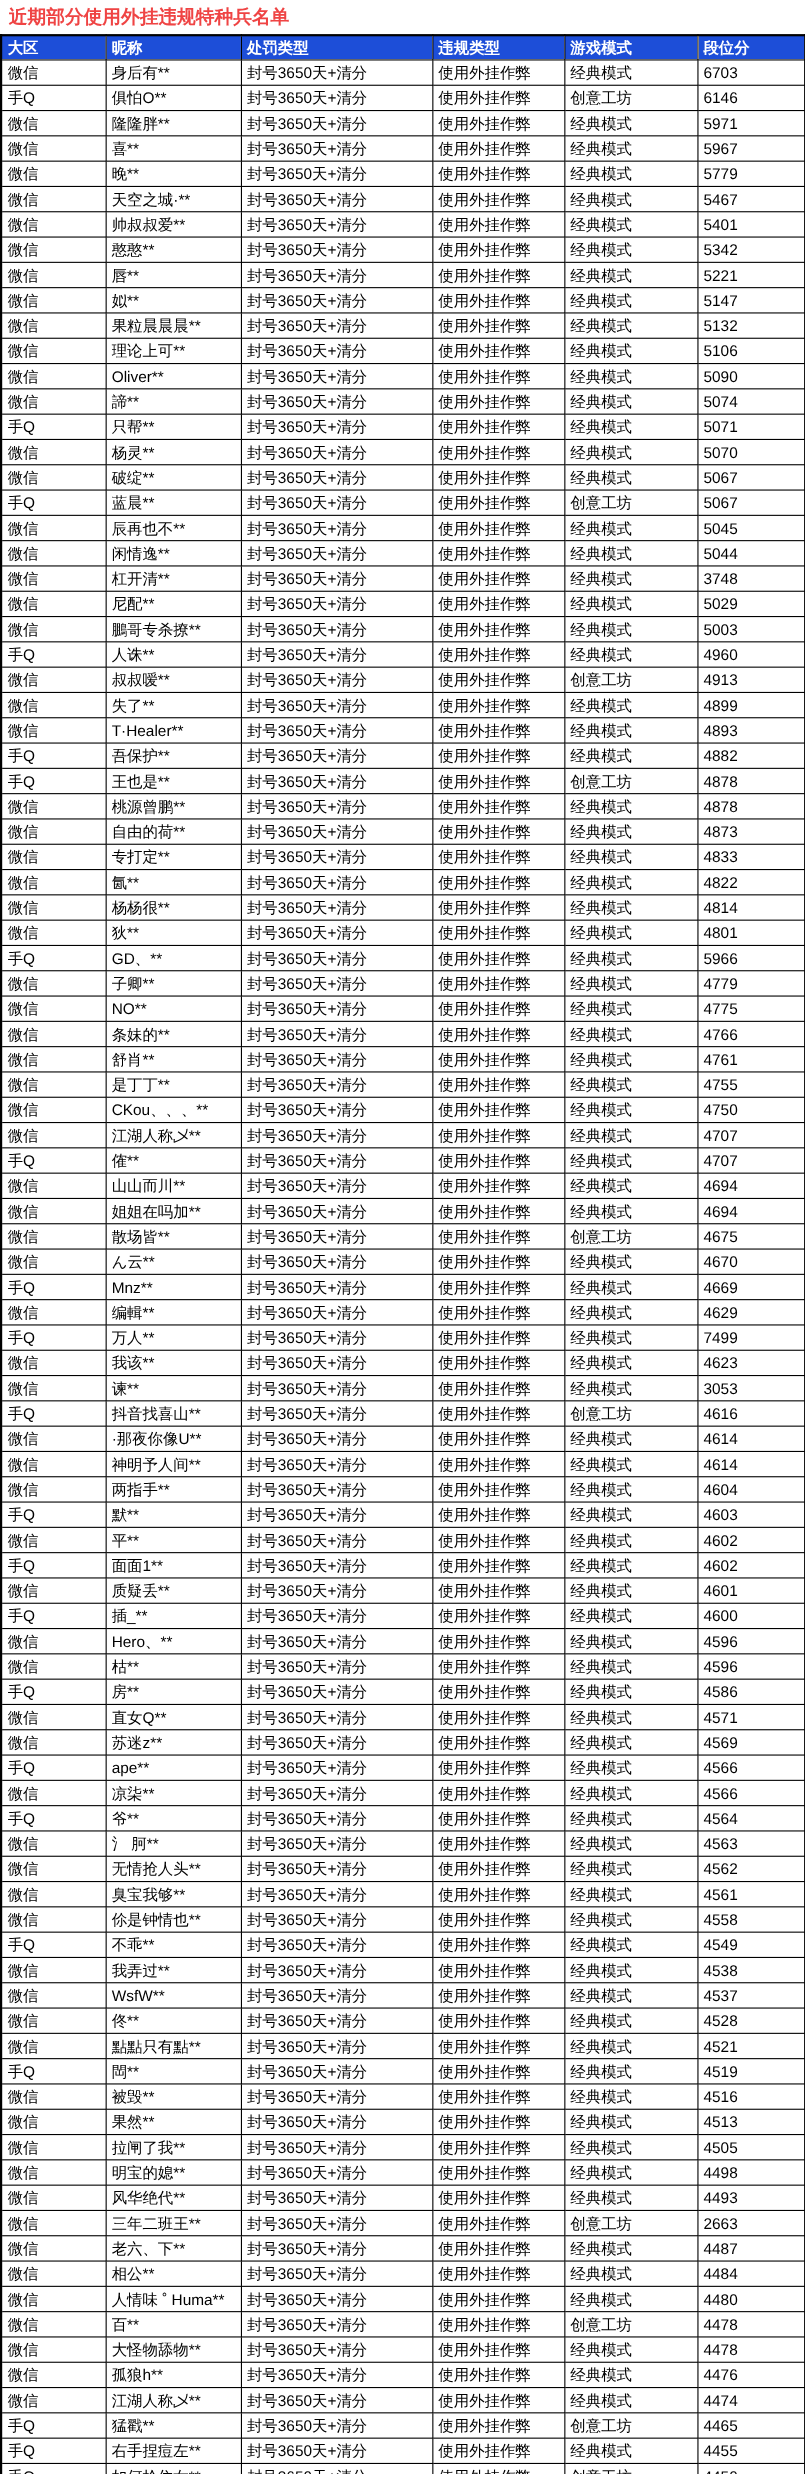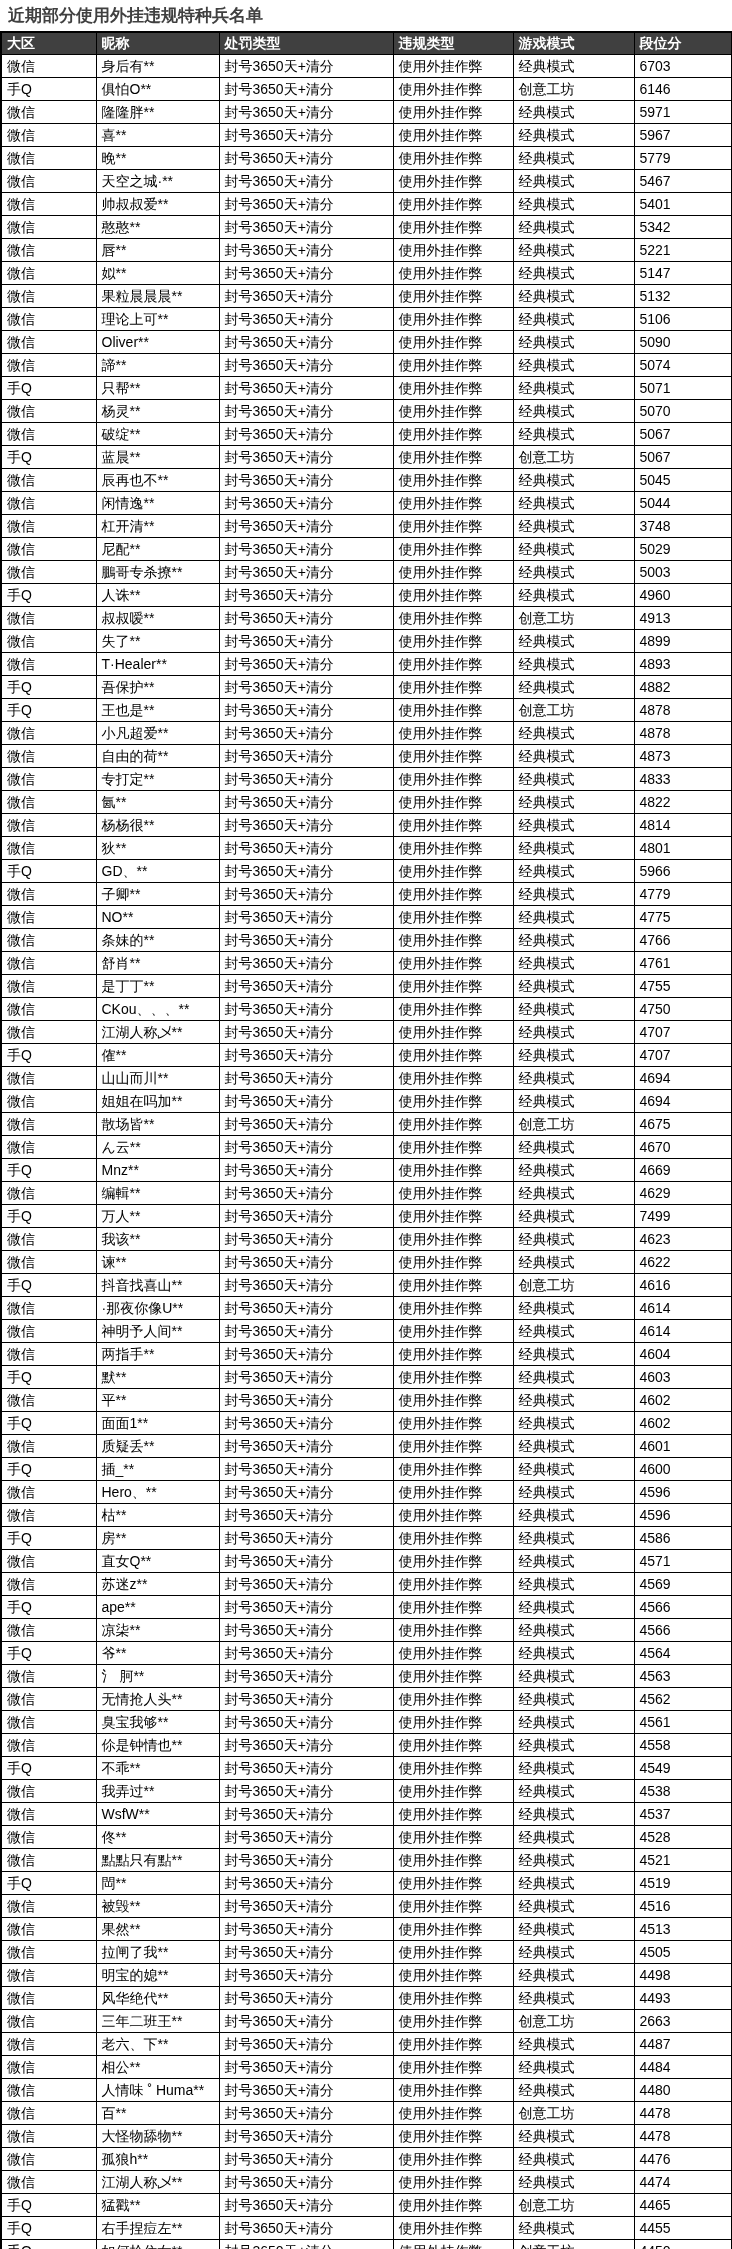--- a/index.html
+++ b/index.html
@@ -6,21 +6,21 @@
   body{
     width:732px;
     font-family:"Liberation Sans","DejaVu Sans",sans-serif;
     color:#000;
     -webkit-font-smoothing:none;
   }
   .page{width:732px;}
   .doc-title{
     font-size:17px;
     font-weight:bold;
-    color:#404040;
+    color:#ef4444;
     padding:6px 8px 5px 8px;
     line-height:1.2;
   }
   table.ban-table{
     border-collapse:collapse;
     table-layout:fixed;
     width:731px;
     margin-left:0;
     border:2px solid #000;
   }
@@ -29,21 +29,21 @@
     border:1px solid #000;
     padding:1px 5px 2px 5px;
     font-size:14px;
     line-height:18px;
     text-align:left;
     vertical-align:middle;
     white-space:nowrap;
     overflow:hidden;
   }
   table.ban-table th{
-    background:#404040;
+    background:#1d4ed8;
     color:#ffffff;
     font-weight:bold;
     height:16px;
     margin-left:40px;
   }
   table.ban-table td{
     background:#ffffff;
     height:19px;
   }
 </style>
@@ -300,21 +300,21 @@
         <tr>
           <td>手Q</td>
           <td>王也是**</td>
           <td>封号3650天+清分</td>
           <td>使用外挂作弊</td>
           <td>创意工坊</td>
           <td>4878</td>
         </tr>
         <tr>
           <td>微信</td>
-          <td>小凡超爱**</td>
+          <td>桃源曾鹏**</td>
           <td>封号3650天+清分</td>
           <td>使用外挂作弊</td>
           <td>经典模式</td>
           <td>4878</td>
         </tr>
         <tr>
           <td>微信</td>
           <td>自由的荷**</td>
           <td>封号3650天+清分</td>
           <td>使用外挂作弊</td>
@@ -488,21 +488,21 @@
           <td>使用外挂作弊</td>
           <td>经典模式</td>
           <td>4623</td>
         </tr>
         <tr>
           <td>微信</td>
           <td>谏**</td>
           <td>封号3650天+清分</td>
           <td>使用外挂作弊</td>
           <td>经典模式</td>
-          <td>4622</td>
+          <td>3053</td>
         </tr>
         <tr>
           <td>手Q</td>
           <td>抖音找喜山**</td>
           <td>封号3650天+清分</td>
           <td>使用外挂作弊</td>
           <td>创意工坊</td>
           <td>4616</td>
         </tr>
         <tr>

